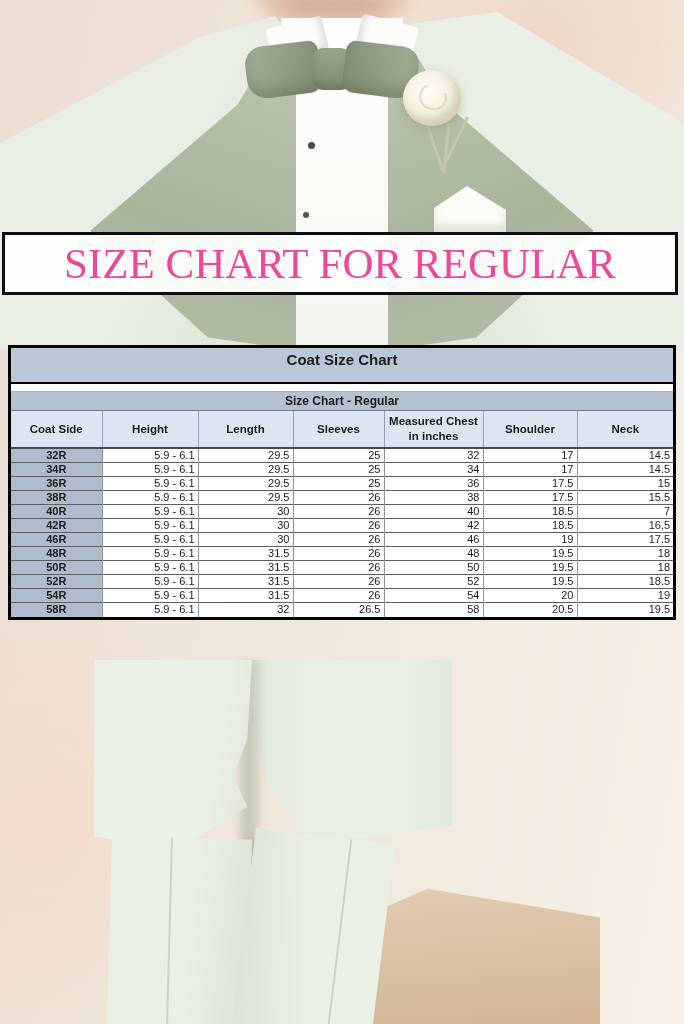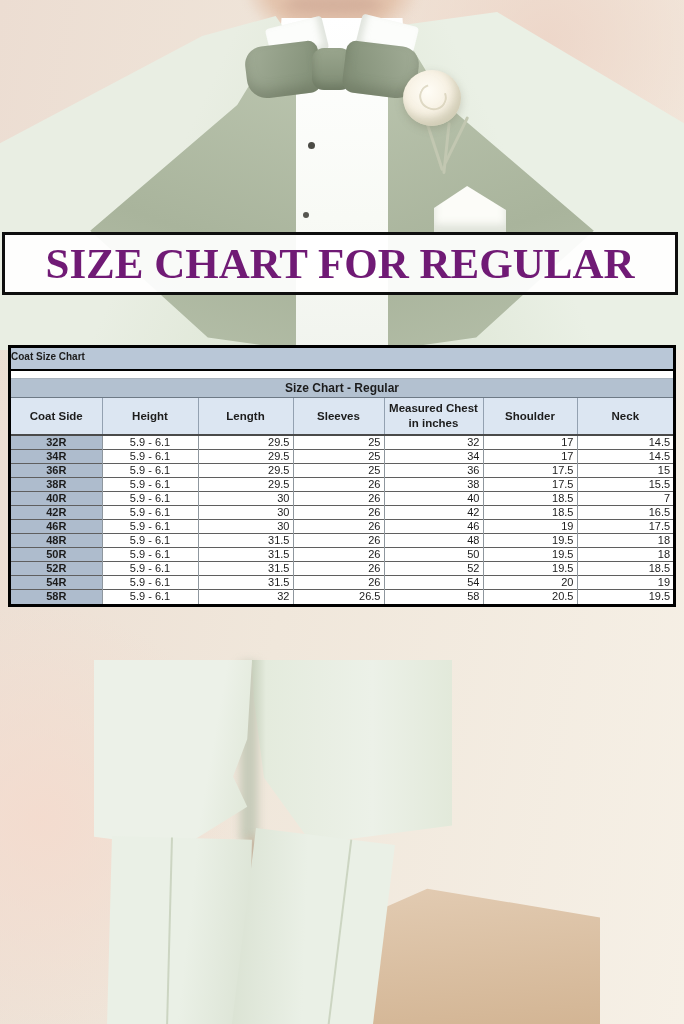--- a/index.html
+++ b/index.html
@@ -128,36 +128,36 @@
   .crease.c1 { left:42%; } .crease.c2 { left:68%; }
 
   
   .banner {
     left:2px; top:232px; width:676px; height:63px;
     background:rgba(255,255,255,.93);
     border:3px solid var(--banner-border,#0e0e0e);
     display:flex; align-items:center; justify-content:center;
   }
   .banner-title {
-    font-family:"Liberation Serif", serif; font-weight:700; font-size:43px;
-    color:#701a75; white-space:nowrap; letter-spacing:0;
+    font-family:"Liberation Serif", serif; font-weight:400; font-size:43px;
+    color:#ec4899; white-space:nowrap; letter-spacing:0;
   }
 
   
   .size-table-wrap {
     left:8px; top:345px; width:668px;
     border:3px solid #000; background:#fff;
   }
   table.size-table {
     width:100%; border-collapse:collapse; table-layout:fixed;
     color:#1c1c1c; font-family:"Liberation Sans", sans-serif;
   }
   tr.t-title td {
-    background:var(--header-bar-bg,#b9c7d7); font-weight:bold; font-size:10px;
-    text-align:left; padding:3px 0 7px; border-bottom:2px solid #000;
+    background:var(--header-bar-bg,#b9c7d7); font-weight:bold; font-size:15px;
+    text-align:center; padding:3px 0 14px; border-bottom:2px solid #000;
   }
   tr.t-spacer td { height:8px; background:#fff; border-bottom:1px solid #a9b3be; padding:0; }
   tr.t-sub td {
     background:var(--subheader-bar-bg,#b3c1d0); font-weight:bold; font-size:12px;
     text-align:center; padding:2px 0; border-bottom:1px solid #6e7a86;
   }
   tr.colhead th {
     background:var(--column-header-bg,#dce6f2); font-weight:bold; font-size:11.5px;
     text-align:center; vertical-align:middle; height:38px; line-height:1.25;
     border-left:1px solid #93a1b1; border-bottom:2px solid #4a4a4a; padding:2px 1px;
@@ -166,21 +166,21 @@
   tbody.t-body th, tbody.t-body td {
     font-size:11px; font-weight:normal; height:14px; padding:0 3px;
     border-top:1px solid #5f5f5f; border-left:1px solid #8f979e;
     text-align:right; background:#fff; line-height:13px;
   }
   tbody.t-body tr:first-child th, tbody.t-body tr:first-child td { border-top:none; }
   tbody.t-body th {
     background:var(--row-label-bg,#aebccd); text-align:center; font-weight:bold;
     border-left:none;
   }
-  tbody.t-body td.al { text-align:center; }
+  tbody.t-body td.al { text-align:right; }
 </style>
 </head>
 <body>
 
 <div class="stage">
 
   <div class="abs photo" style="inset:0">
     <div class="abs backdrop"></div>
     <div class="abs floor"></div>
     <div class="abs neck-skin"></div>

